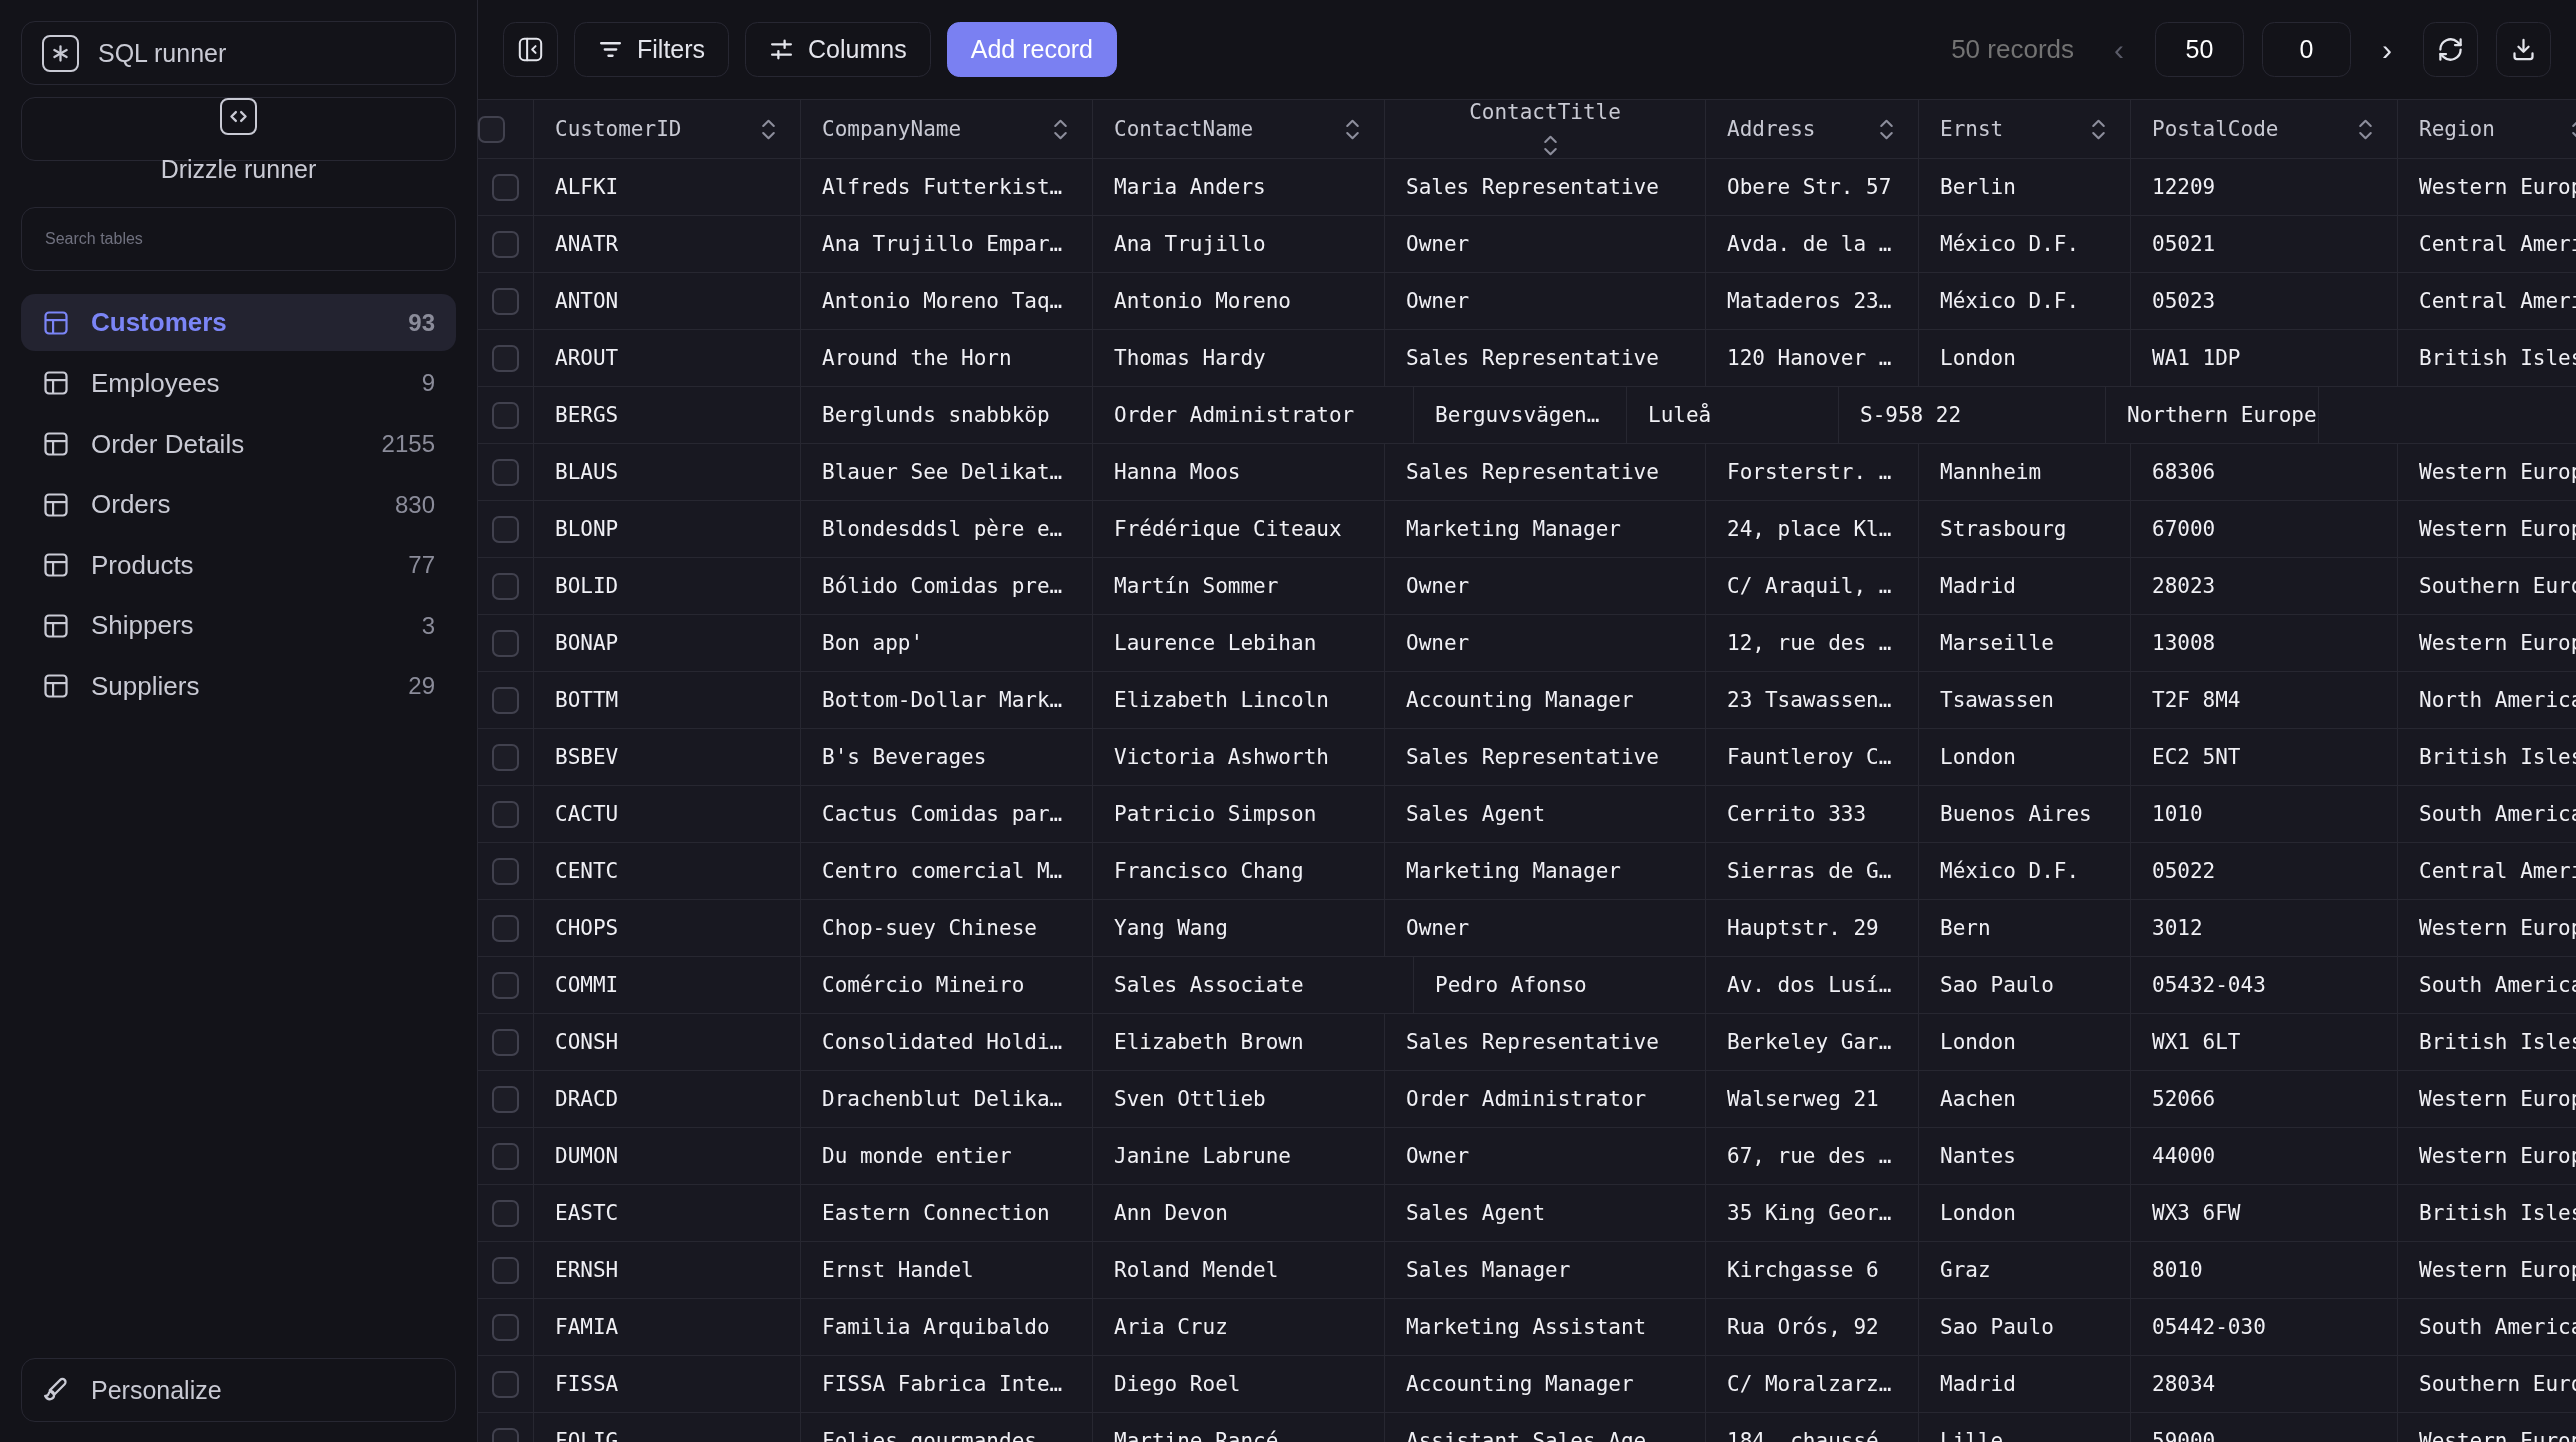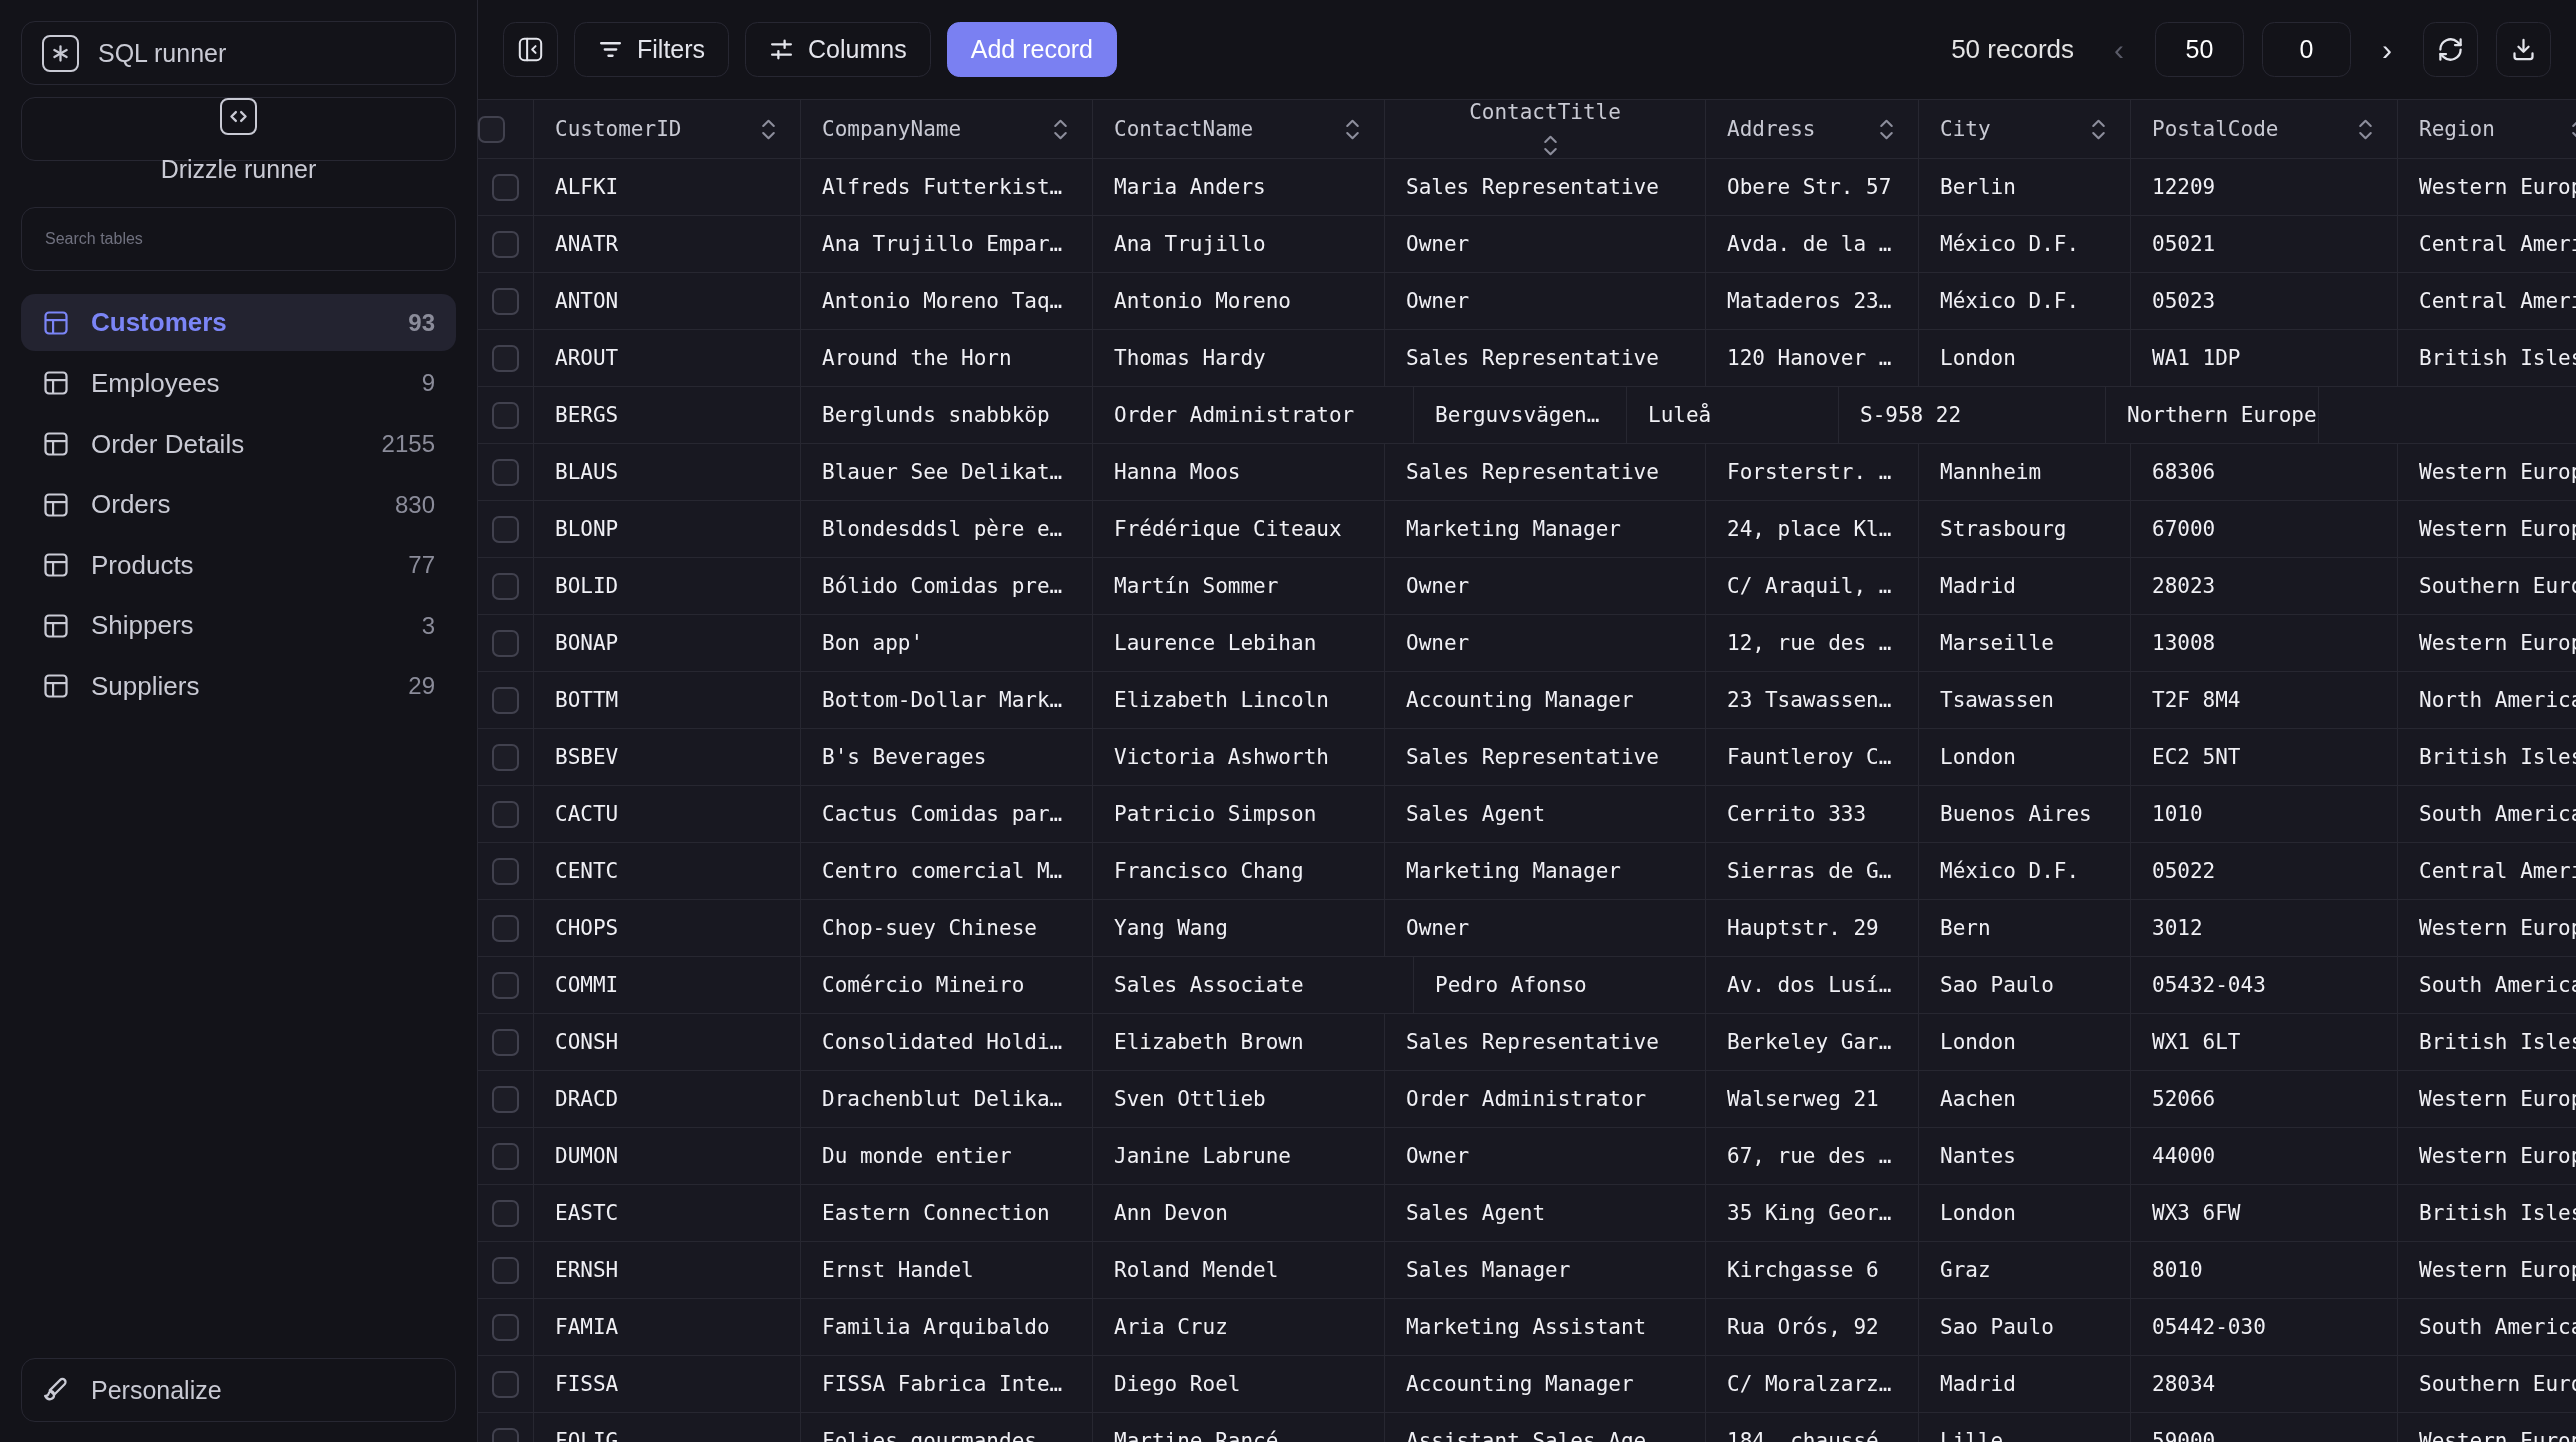--- a/index.html
+++ b/index.html
@@ -52,21 +52,21 @@
   }
   .tbtn {
     height:55px; border:1.8px solid #272732; border-radius:12.4px;
     display:flex; align-items:center; justify-content:center; gap:14px;
     padding:0 23px; color:#e4e5ec; font-size:25px; cursor:pointer; flex:none;
     background:transparent;
   }
   .tbtn.icon-only { width:55px; padding:0; }
   .tbtn.primary { background:#7a80f2; border-color:#7a80f2; color:#ffffff; }
   .right-cluster { margin-left:auto; display:flex; align-items:center; gap:18px; }
-  .records { font-size:26px; color:#e5e5e5; margin-right:9px; }
+  .records { font-size:26px; color:#737373; margin-right:9px; }
   .chev { font-size:30px; color:#e4e5ec; width:36px; text-align:center; cursor:pointer; }
   .chev.disabled { color:#5a5b68; }
   .numbox {
     width:89px; height:55px; border:1.8px solid #272732; border-radius:12.4px;
     display:flex; align-items:center; justify-content:center;
     color:#ffffff; font-size:25px; cursor:text;
   }
   
   .grid { border-top:1.8px solid #272731; }
   .trow { display:flex; height:57px; border-bottom:1.8px solid #272731; background:#181821; }
@@ -276,21 +276,21 @@
   </svg>
         </div>
         <div class="cell" style="width: 213px;">
           <span>Address</span>
           <svg class="sort" width="21" height="25" viewBox="0 0 24 28" stroke="#8d8e9c" stroke-width="2.4" fill="none" stroke-linecap="round" stroke-linejoin="round">
     <polyline points="6,10 12,4 18,10"></polyline>
             <polyline points="6,18 12,24 18,18"></polyline>
   </svg>
         </div>
         <div class="cell" style="width: 212px;">
-          <span>City</span>
+          <span>Ernst</span>
           <svg class="sort" width="21" height="25" viewBox="0 0 24 28" stroke="#8d8e9c" stroke-width="2.4" fill="none" stroke-linecap="round" stroke-linejoin="round">
     <polyline points="6,10 12,4 18,10"></polyline>
             <polyline points="6,18 12,24 18,18"></polyline>
   </svg>
         </div>
         <div class="cell" style="width: 267px;">
           <span>PostalCode</span>
           <svg class="sort" width="21" height="25" viewBox="0 0 24 28" stroke="#8d8e9c" stroke-width="2.4" fill="none" stroke-linecap="round" stroke-linejoin="round">
     <polyline points="6,10 12,4 18,10"></polyline>
             <polyline points="6,18 12,24 18,18"></polyline>

